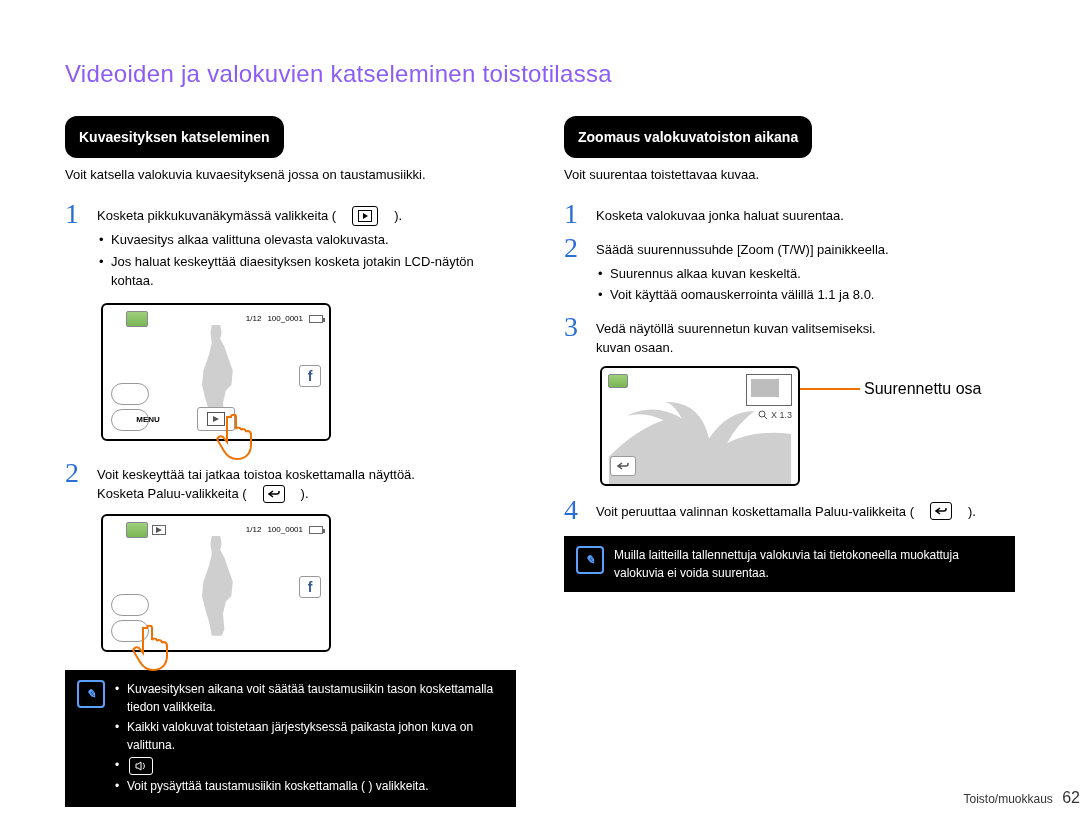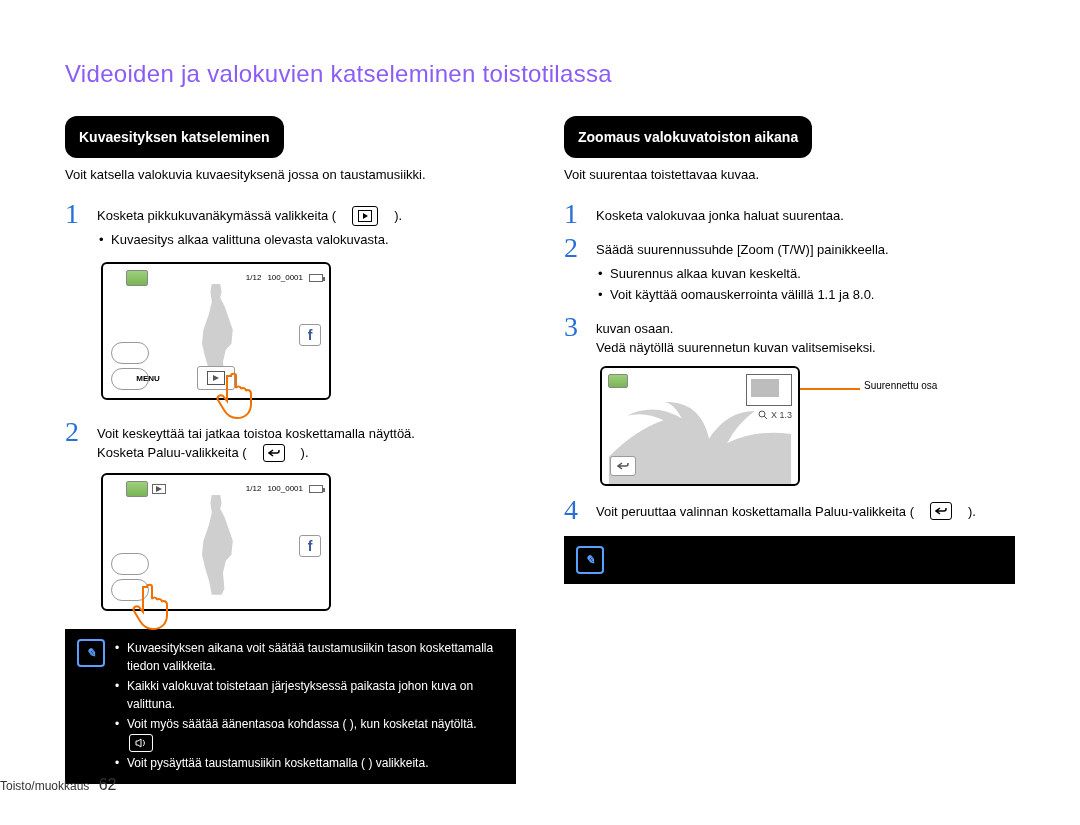--- a/index.html
+++ b/index.html
@@ -194,27 +194,27 @@
   .zoom-back {
     position:absolute; left:8px; bottom:8px; width:26px; height:20px;
     border:1px solid #999; border-radius:3px; background:#fff;
     display:flex; align-items:center; justify-content:center; font-size:13px;
   }
   .callout-line {
     position:absolute; top:22px; left:236px; width:60px; height:2px;
     border-top:2px solid #f07000;
   }
   .callout-text {
-    position:absolute; top:14px; left:300px; font-size:10px; color:#000;
+    position:absolute; top:14px; left:300px; font-size:16px; color:#000;
     white-space:nowrap;
   }
   .zoom-wrap { position:relative; }
   .footer {
-    position:absolute; bottom:31px; left:0; right:0;
-    text-align:left; font-size:12px; color:#333;margin-top:32px;
+    position:absolute; bottom:18px; left:0; right:0;
+    text-align:right; font-size:12px; color:#333;margin-top:32px;
   }
   .footer .page-num { font-size:16px; margin-left:6px; }
 </style>
 </head>
 <body>
 
 <h1 class="page-title">Videoiden ja valokuvien katseleminen toistotilassa</h1>
 
 <div class="columns">
 
@@ -230,20 +230,21 @@
           <span class="inline-icon">
             <svg width="14" height="12" viewBox="0 0 14 12">
                 <rect x="0.5" y="0.5" width="13" height="11" fill="none" stroke="#000"></rect>
                 <polygon points="5,3 10,6 5,9" fill="#000"></polygon>
               </svg>
           </span>
           <span>).</span>
         </div>
         <ul class="bullets">
           <li>Kuvaesitys alkaa valittuna olevasta valokuvasta.</li>
+          <li>Jos haluat keskeyttää diaesityksen kosketa jotakin LCD-näytön kohtaa.</li>
         </ul>
       </div>
     </div>
 
     <div class="lcd-mock">
       <div class="lcd-topbar">
         <div class="lcd-thumb"></div>
         <div class="lcd-info">
           <span>1/12</span>
           <span>100_0001</span>
@@ -327,21 +328,20 @@
       </div>
     </div>
 
     <div class="note-box">
       <div class="note-icon">✎</div>
       <div class="note-content">
         <ul class="note-list">
           <li>Kuvaesityksen aikana voit säätää taustamusiikin tason koskettamalla tiedon valikkeita.</li>
           <li>Kaikki valokuvat toistetaan järjestyksessä paikasta johon kuva on valittuna.</li>
           <li>
-            <span>Voit myös säätää äänentasoa kohdassa (      ), kun kosketat näytöltä.</span>
             <span class="inline-icon-dark">
               <svg width="12" height="10" viewBox="0 0 12 10">
                   <polygon points="1,3 3,3 6,1 6,9 3,7 1,7" fill="none" stroke="#fff"></polygon>
                   <path d="M8 2 a4 4 0 0 1 0 6" fill="none" stroke="#fff"></path>
                 </svg>
             </span>
           </li>
           <li>Voit pysäyttää taustamusiikin koskettamalla (      ) valikkeita.</li>
         </ul>
       </div>
@@ -366,22 +366,22 @@
         <ul class="bullets">
           <li>Suurennus alkaa kuvan keskeltä.</li>
           <li>Voit käyttää oomauskerrointa välillä 1.1 ja 8.0.</li>
         </ul>
       </div>
     </div>
 
     <div class="step">
       <div class="step-num">3</div>
       <div class="step-body">
+        <div>Vedä näytöllä suurennetun kuvan valitsemiseksi.</div>
         <div>kuvan osaan.</div>
-        <div>Vedä näytöllä suurennetun kuvan valitsemiseksi.</div>
       </div>
     </div>
 
     <div class="zoom-wrap">
       <div class="zoom-mock">
         <div class="zoom-thumb"></div>
         <div class="zoom-mini">
           <div class="zoom-mini-inner"></div>
         </div>
         <div class="zoom-scale">
@@ -416,20 +416,21 @@
                 <path d="M5 2 L1 5 L5 8 M1 5 H9 a2 2 0 0 0 2-2 V2" fill="none" stroke="#000" stroke-width="1.5"></path>
               </svg>
           </span>
           <span>).</span>
         </div>
       </div>
     </div>
 
     <div class="note-box right">
       <div class="note-icon">✎</div>
+      <div class="note-content">Muilla laitteilla tallennettuja valokuvia tai tietokoneella muokattuja valokuvia ei voida suurentaa.</div>
     </div>
   </div>
 </div>
 
 <div class="footer">
   <span>Toisto/muokkaus</span>
   <span class="page-num">62</span>
 </div>
 
 </body></html>

